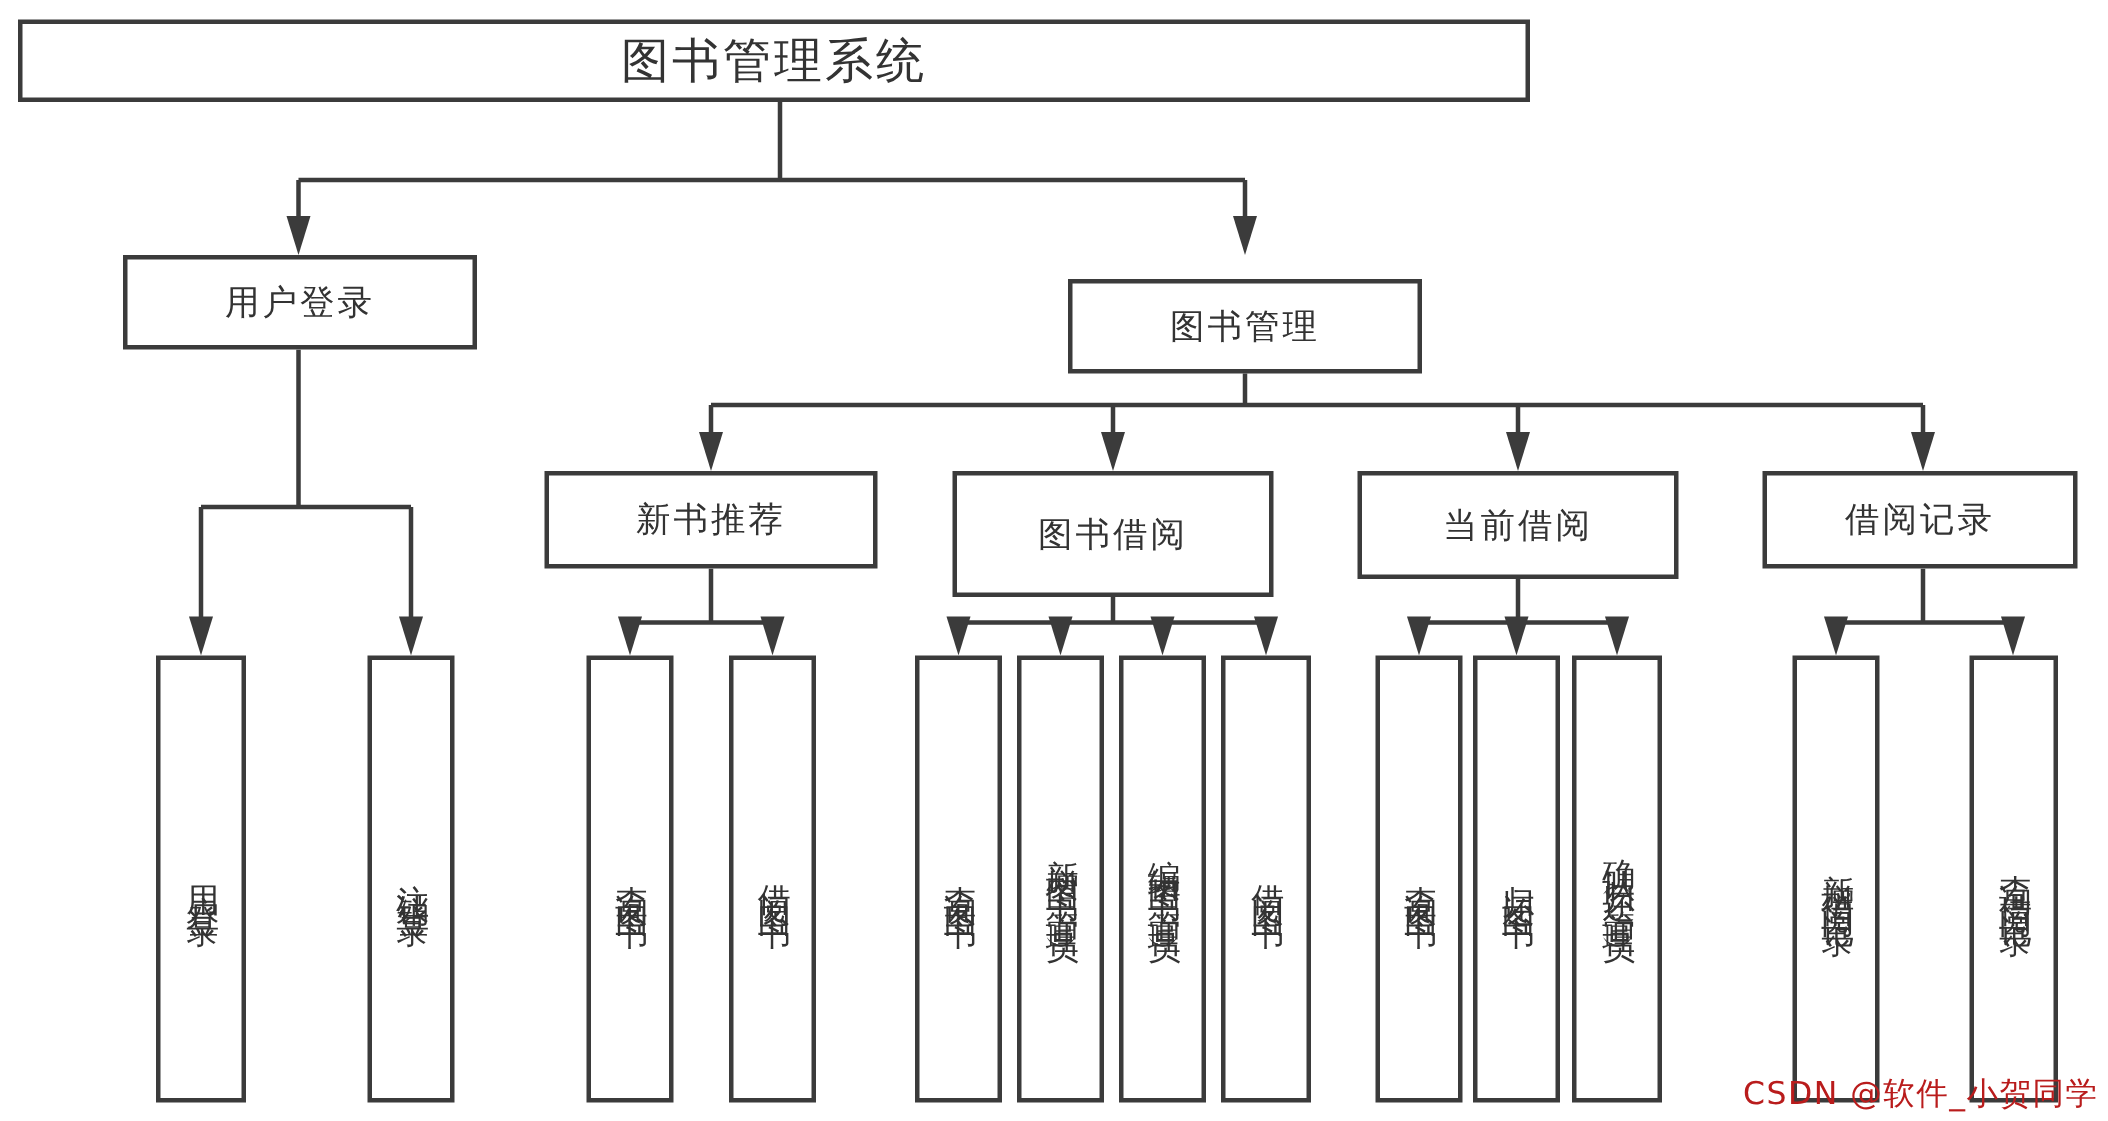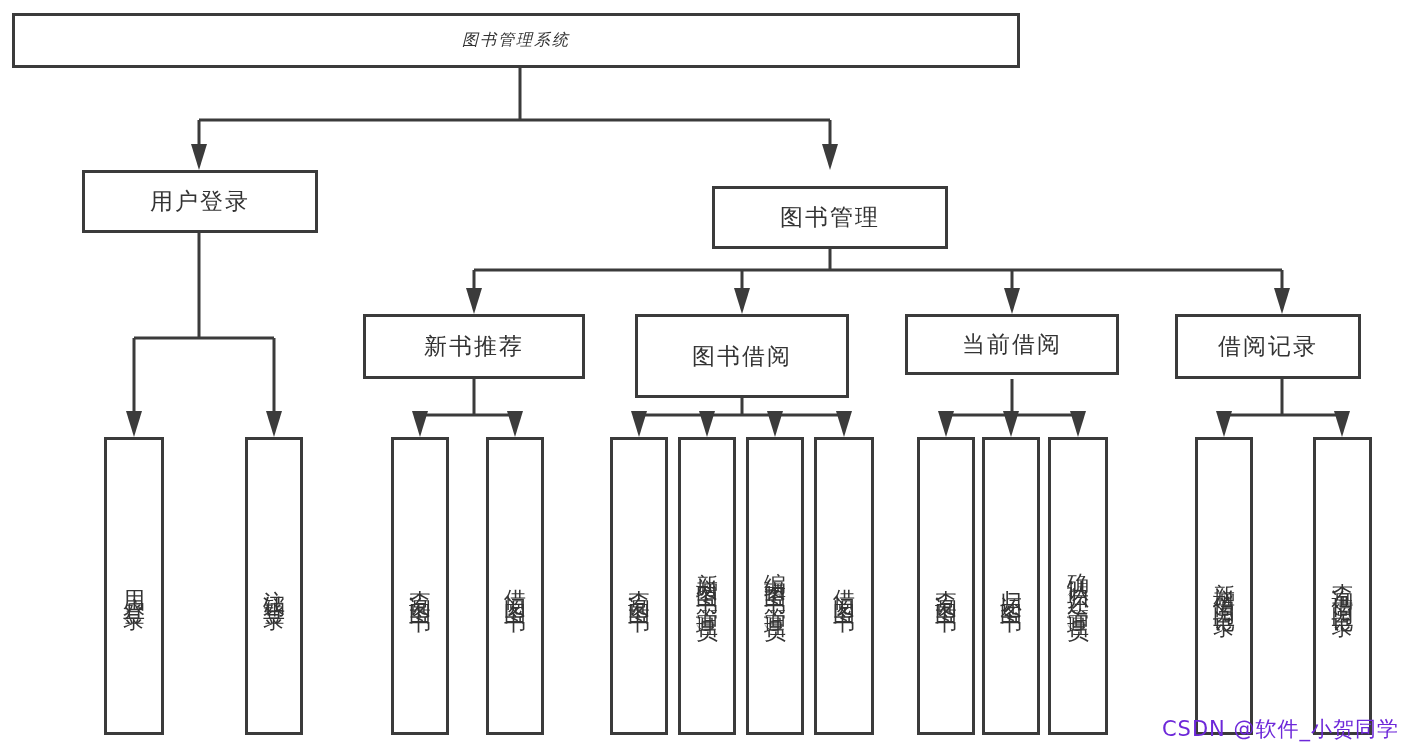--- a/index.html
+++ b/index.html
@@ -31,37 +31,36 @@
     justify-content: center;
     z-index: 2;
     color: #333333;
   }
   .box.h span {
     font-size: 23px;
     letter-spacing: 2px;
     white-space: nowrap;
   }
   .box.root span {
-    font-size: 16px;
-    font-style: italic;
+    font-size: 32px;
   }
   .box.leaf span {
     writing-mode: vertical-rl;
     text-orientation: mixed;
     font-size: 22px;
     letter-spacing: 7px;
     line-height: 1.1;
     white-space: nowrap;
   }
   .watermark {
     position: absolute;
     right: 6px;
     bottom: 4px;
     font-size: 21px;
-    color: #6d28d9;
+    color: #b91c1c;
     letter-spacing: 1px;
     z-index: 3;
     white-space: nowrap;
   }
 </style>
 </head>
 <body>
 
 <div class="stage">
 
@@ -118,24 +117,24 @@
   <div class="box h" style="left:712px; top:170px; width:236px; height:63px;margin-top:16px;">
     <span>图书管理</span>
   </div>
 
   <div class="box h" style="left:363px; top:314px; width:222px; height:65px;text-align:right;">
     <span>新书推荐</span>
   </div>
   <div class="box h" style="left:635px; top:314px; width:214px; height:84px;">
     <span>图书借阅</span>
   </div>
-  <div class="box h" style="left:905px; top:314px; width:214px; height:61px;">
+  <div class="box h" style="left:905px; top:314px; width:214px; height:72px;">
     <span>当前借阅</span>
   </div>
-  <div class="box h" style="left:1175px; top:314px; width:186px; height:65px;">
+  <div class="box h" style="left:1175px; top:314px; width:210px; height:65px;">
     <span>借阅记录</span>
   </div>
 
   <div class="box leaf" style="left:104px; top:437px; width:60px; height:298px;">
     <span>用户登录</span>
   </div>
   <div class="box leaf" style="left:245px; top:437px; width:58px; height:298px;">
     <span>注销登录</span>
   </div>
 

